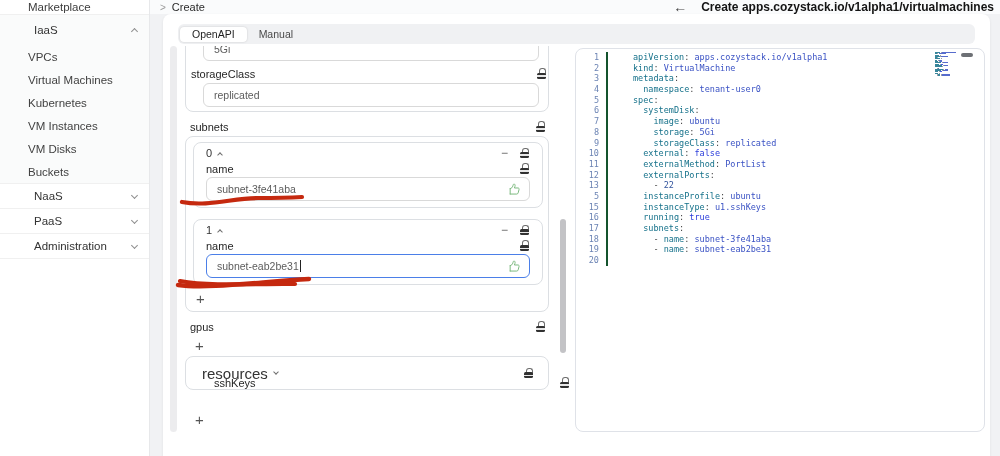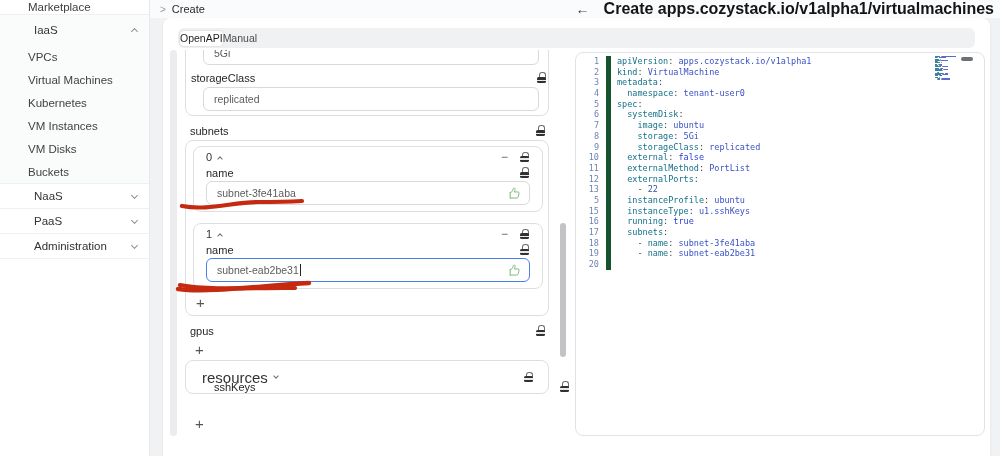--- a/index.html
+++ b/index.html
@@ -23,28 +23,28 @@
   
   .main { flex:1; display:flex; flex-direction:column; min-width:0; }
   .top-edge { height:8px; background:#eaecee; }
   .header-row { height:28px; background:#fafbfc; display:flex; align-items:center; padding:0 6px 0 10px; }
   .breadcrumb { font-size:11px; display:flex; gap:6px; align-items:center; }
   .bc-root { color:#9a9a9a; cursor:pointer; }
   .bc-sep { color:#9a9a9a; font-size:10px; }
   .bc-current { color:#2b2b2b; }
   .page-header { margin-left:auto; display:flex; align-items:center; }
   .back-arrow { font-size:14px; color:#404040; margin-right:14px; cursor:pointer; line-height:1; }
-  .page-title { font-size:16px; font-weight:700; color:#141414; white-space:nowrap; }
+  .page-title { font-size:12px; font-weight:700; color:#141414; white-space:nowrap; }
 
   .content { flex:1; padding-left:13px; padding-right:10px; }
   .card { background:#fff; border-radius:8px; box-shadow:0 1px 3px rgba(0,0,0,.07); height:500px; padding-top:10px; }
 
   
   .tabbar { margin:0 15px; height:20px; background:#f0f1f3; border-radius:6px; display:flex; align-items:center; padding:2px; }
-  .tab { font-size:10.5px; color:#4a4a4a; padding:1px 0 2px; border-radius:4px; cursor:pointer; }
+  .tab { font-size:10.5px; color:#4a4a4a; padding:1px 12px 2px; border-radius:4px; cursor:pointer; }
   .tab.active { background:#fff; color:#1f1f1f; box-shadow:0 0 2px rgba(0,0,0,.18); }
 
   
   .panes { position:relative; margin-top:2px; height:386px; overflow:hidden; }
 
   .strip-left { position:absolute; left:7px; top:0; width:7px; height:386px; background:#ececee; border-radius:4px; }
   .thumb-right { position:absolute; left:397px; top:173px; width:6px; height:134px; background:#c3c3c6; border-radius:3px; }
 
   
   .form-abs { position:absolute; left:14px; top:0; width:372px; height:386px; font-size:11px; }
@@ -87,21 +87,21 @@
   .lock { width:10px; height:11px; position:relative; display:inline-block; flex:0 0 auto; }
   .lock:before { content:""; position:absolute; left:2px; top:0; width:5px; height:6px; border:1.3px solid #6d6d6d; border-bottom:none; border-radius:3px 3px 0 0; }
   .lock:after { content:""; position:absolute; left:0; top:4.5px; width:9px; height:6px; border-radius:1.5px;
     background:linear-gradient(180deg,#313131 0 2.5px,#e8e8e8 2.5px 3.6px,#313131 3.6px); }
 
   
   .editor { position:absolute; left:412px; top:2px; width:410px; height:384px; border:1px solid #dfe2e8; border-radius:8px; background:#fff; overflow:hidden; font-family:"DejaVu Sans Mono", monospace; font-size:8.5px; }
   .ed-lines { padding-top:3px; }
   .ed-line { display:flex; height:10.7px; line-height:10.7px; white-space:pre; }
   .ed-ln { flex:0 0 30px; text-align:right; padding-right:7px; color:var(--ed-ln); }
-  .ed-code { border-left:5px solid #14532d; padding-left:6px; }
+  .ed-code { border-left:2px solid #14532d; padding-left:25px; }
   .tk-key { color:var(--ed-key); }
   .tk-str { color:var(--ed-str); }
   .tk-bool { color:var(--ed-bool); }
   .tk-num { color:var(--ed-num); }
   .tk-pln { color:var(--ed-pln); }
 
   .minimap { position:absolute; right:14px; top:3px; width:36px; }
   .mm-row { height:1px; margin-bottom:0.3px; white-space:nowrap; font-size:0; }
   .mm-seg { display:inline-block; height:1px; opacity:.85; }
   .mm-seg.key { background:var(--ed-key); } .mm-seg.str { background:var(--ed-str); }

